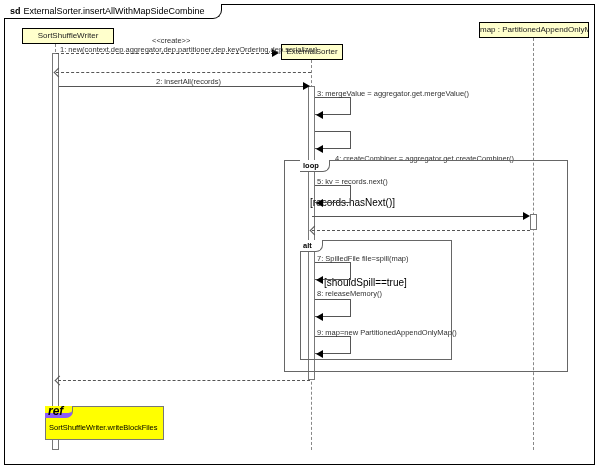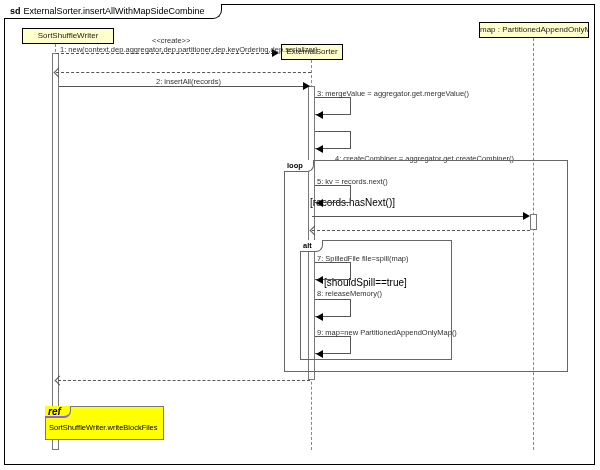--- a/index.html
+++ b/index.html
@@ -155,23 +155,23 @@
   .ref-box {
     position: absolute;
     background: #ffff00;
     border: 1px solid #777;
     box-sizing: border-box;
   }
   .ref-tab {
     position: absolute;
     background: #ffff00;
     border-right: 1px solid #777;
-    border-bottom: 2px solid #8b5cf6;
-    box-sizing: border-box;
-    font-size: 10px;
+    border-bottom: 5px solid #8b5cf6;
+    box-sizing: border-box;
+    font-size: 12px;
     font-style: italic;
     font-weight: bold;
     color: #000;
     padding: 0 9px 0 3px;
     line-height: 11px;
     height: 12px;
     border-bottom-right-radius: 7px;
     white-space: nowrap;
   }
   .ref-label {
@@ -218,21 +218,21 @@
 
   <div class="selfcall" style="left:315px; top:97px; width:36px; height:18px;"></div>
   <div class="arrow-l" style="left:316px; top:111px;"></div>
   <div class="msg-label" style="left:317px; top:89px;">3: mergeValue = aggregator.get.mergeValue()</div>
 
   <div class="selfcall" style="left:315px; top:131px; width:36px; height:18px;"></div>
   <div class="arrow-l" style="left:316px; top:145px;"></div>
   <div class="msg-label" style="left:335px; top:123px;margin-top:31px;">4: createCombiner = aggregator.get.createCombiner()</div>
 
   <div class="frag" style="left:284px; top:160px; width:284px; height:212px;"></div>
-  <div class="frag-tab" style="left:284px; top:160px;">loop</div>
+  <div class="frag-tab" style="left:300px; top:160px;">loop</div>
   <div class="frag-guard" style="left:310px; top:161px;">[records.hasNext()]</div>
 
   <div class="selfcall" style="left:315px; top:185px; width:36px; height:18px;"></div>
   <div class="arrow-l" style="left:316px; top:199px;"></div>
   <div class="msg-label" style="left:317px; top:177px;">5: kv = records.next()</div>
 
   <div class="msg-line" style="left:312px; top:216px; width:213px;"></div>
   <div class="arrow-r" style="left:523px; top:212px;"></div>
 
   <div class="msg-line dashed" style="left:312px; top:230px; width:218px;"></div>

